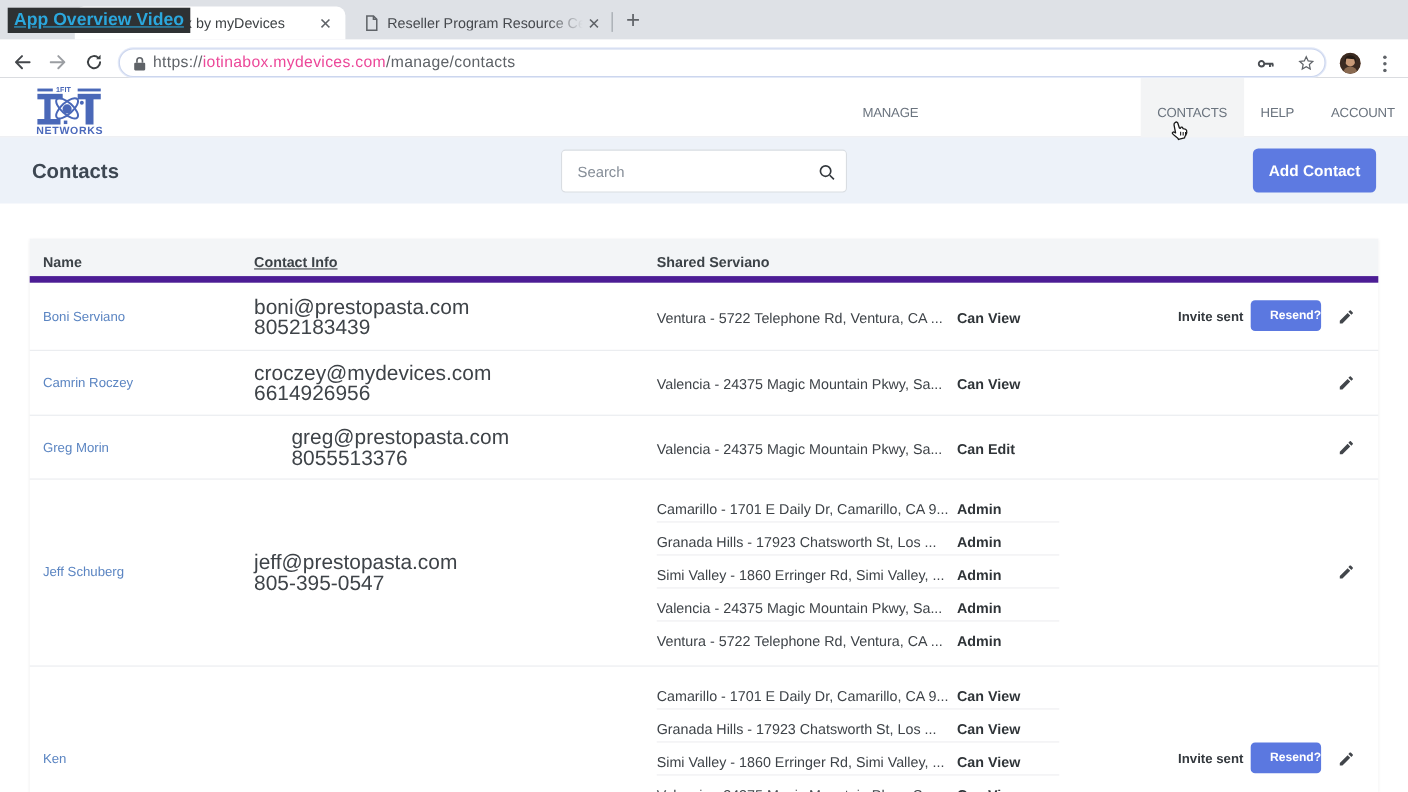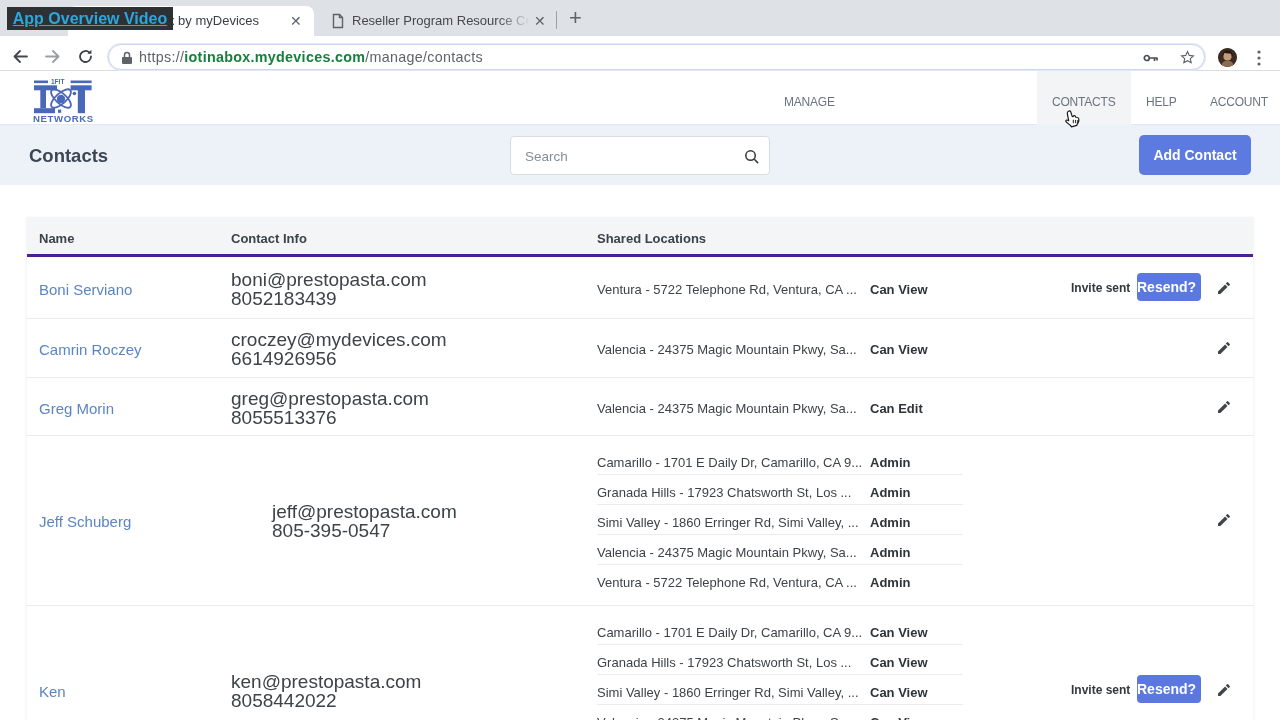--- a/index.html
+++ b/index.html
@@ -12,21 +12,21 @@
 .tabx { position:absolute; font-size:14px; color:#5f6368; }
 #tab2 { position:absolute; left:322px; top:6px; width:230px; height:30px; }
 #tab2 .title { position:absolute; left:30px; top:7px; font-size:13px; color:#45484d; white-space:nowrap; overflow:hidden; width:178px;
   -webkit-mask-image:linear-gradient(90deg,#000 82%,transparent 100%); }
 #tabsep { position:absolute; left:556px; top:11px; width:1px; height:18px; background:#9aa0a6; }
 #newtab { position:absolute; left:569px; top:5px; font-size:22px; color:#5f6368; font-weight:400; }
 
 #toolbar { position:absolute; left:0; top:36px; width:1280px; height:35px; background:#fff; border-bottom:1px solid #dadce0; }
 #omnibox { position:absolute; left:108px; top:8px; width:1097px; height:26px; border:1px solid #ccd6ee; border-radius:14px; box-shadow:0 0 0 1px #e3e9f7; background:#fff; }
 #url { position:absolute; left:30px; top:4px; font-size:14.3px; letter-spacing:0.3px; color:#5f6368; }
-#url b { color:#15803d; font-weight:700; }
+#url b { color:#ec4899; font-weight:400; }
 
 
 #avatar { position:absolute; left:1218px; top:48px; width:19px; height:19px; border-radius:50%; background:#6d4c38; overflow:hidden; }
 
 
 #overlay { position:absolute; left:7px; top:7px; width:166px; height:23px; background:#2e3133; color:#2ba7dd; font-size:16px; font-weight:bold; text-align:center; line-height:23px; text-decoration:underline; }
 
 
 #page { position:absolute; left:0; top:71px; width:1280px; height:649px; background:#fff; }
 
@@ -35,30 +35,30 @@
 #mi-contacts-bg { position:absolute; left:1037px; top:0; width:94px; height:54px; background:#f3f4f5; }
 
 #band { position:absolute; left:0; top:54px; width:1280px; height:60px; background:#edf2f9; }
 #band h1 { position:absolute; left:29px; top:20px; font-size:18.5px; font-weight:bold; color:#3d4752; }
 #search { position:absolute; left:510px; top:11px; width:260px; height:39px; background:#fff; border:1px solid #d9dde2; border-radius:4px; }
 #search .ph { position:absolute; left:14px; top:12px; font-size:13.5px; color:#868e98; }
 #addbtn { position:absolute; left:1139px; top:10px; width:112px; height:40px; background:#5d7ae1; border-radius:5px; color:#fff; font-size:14px; font-weight:bold; text-align:center; line-height:40px; }
 
 
 #card { position:absolute; left:27px; top:146px; width:1226px; height:503px; background:#fff; box-shadow:0 1px 3px rgba(0,0,0,0.10); }
-#thead { position:absolute; left:0; top:0; width:1226px; height:40px; background:#f3f5f7; border-bottom:3px solid #4c1d95; }
+#thead { position:absolute; left:0; top:0; width:1226px; height:40px; background:#f3f5f7; border-bottom:6px solid #4c1d95; }
 #thead div { position:absolute; top:14px; font-size:13px; font-weight:bold; color:#3c4247; }
 .row { position:absolute; left:0; width:1226px; border-bottom:1px solid #e9ecef; }
-.name { position:absolute; left:12px; font-size:15px; color:#5b85c2; }
+.name { position:absolute; left:12px; font-size:12px; color:#5b85c2; }
 .cinfo { position:absolute; left:204px; font-size:19px; color:#3e4348; line-height:19px; }
 .loc { position:absolute; left:570px; font-size:13px; color:#3e4348; }
 .role { position:absolute; left:843px; font-size:13px; font-weight:bold; color:#2f3438; }
 .subsep { position:absolute; left:570px; width:366px; height:1px; background:#ededf0; }
 .invite { position:absolute; font-size:12px; font-weight:600; color:#33383d; }
-.resend { position:absolute; width:64px; height:28px; background:#5b78e0; border-radius:4px; color:#fff; font-size:14px; font-weight:bold; text-align:left; line-height:28px; }
+.resend { position:absolute; width:64px; height:28px; background:#5b78e0; border-radius:4px; color:#fff; font-size:11px; font-weight:bold; text-align:right; line-height:28px; }
 .pencil { position:absolute; left:1189px; width:16px; height:16px; }
 </style>
 </head>
 <body>
 
 <div id="tabstrip">
   <div id="tab1">
     <div class="title">x by myDevices</div>
     <div class="tabx" style="left:222px; top:7px;">✕</div>
   </div>
@@ -159,22 +159,22 @@
       <svg style="position:absolute;left:232px;top:11px" width="17" height="17" viewBox="0 0 18 18">
           <circle cx="8" cy="8" r="5" fill="none" stroke="#33383d" stroke-width="1.6"></circle>
           <path d="M12 12l4 4" stroke="#33383d" stroke-width="1.6"></path>
         </svg>
     </div>
   </div>
 
   <div id="card">
     <div id="thead">
       <div style="left:12px;">Name</div>
-      <div style="left:204px;">Contact Info</div>
-      <div style="left:570px;">Shared Locations</div>
+      <div style="left:204px;text-decoration:underline;">Contact Info</div>
+      <div style="left:570px;">Shared Serviano</div>
     </div>
 
     <div class="row" style="top:40px; height:62px;">
       <div class="name" style="top:24px;">Boni Serviano</div>
       <div class="cinfo" style="top:13px;">boni@prestopasta.com<br>8052183439</div>
       <div class="loc" style="top:25px;">Ventura - 5722 Telephone Rd, Ventura, CA ...</div>
       <div class="role" style="top:25px;">Can View</div>
       <div class="invite" style="left:1044px; top:24px;">Invite sent</div>
       <div class="resend" style="left:1110px; top:16px;">Resend?</div>
       <svg class="pencil" style="top:23px;" viewBox="0 0 16 16">
@@ -187,31 +187,31 @@
       <div class="cinfo" style="top:11px;">croczey@mydevices.com<br>6614926956</div>
       <div class="loc" style="top:23px;">Valencia - 24375 Magic Mountain Pkwy, Sa...</div>
       <div class="role" style="top:23px;">Can View</div>
       <svg class="pencil" style="top:21px;" viewBox="0 0 16 16">
           <path d="M2 11.6V14h2.4l7.1-7.1-2.4-2.4L2 11.6zM13.8 4.9c.25-.25.25-.65 0-.9l-1.8-1.8c-.25-.25-.65-.25-.9 0l-1.3 1.3 2.7 2.7 1.3-1.3z" fill="#42464b"></path>
         </svg>
     </div>
 
     <div class="row" style="top:161px; height:58px;">
       <div class="name" style="top:22px;">Greg Morin</div>
-      <div class="cinfo" style="top:11px;">greg@prestopasta.com<br>8055513376</div>
+      <div class="cinfo" style="top:11px;margin-left:34px;">greg@prestopasta.com<br>8055513376</div>
       <div class="loc" style="top:23px;">Valencia - 24375 Magic Mountain Pkwy, Sa...</div>
       <div class="role" style="top:23px;">Can Edit</div>
       <svg class="pencil" style="top:21px;" viewBox="0 0 16 16">
           <path d="M2 11.6V14h2.4l7.1-7.1-2.4-2.4L2 11.6zM13.8 4.9c.25-.25.25-.65 0-.9l-1.8-1.8c-.25-.25-.65-.25-.9 0l-1.3 1.3 2.7 2.7 1.3-1.3z" fill="#42464b"></path>
         </svg>
     </div>
 
     <div class="row" style="top:219px; height:170px;">
       <div class="name" style="top:77px;">Jeff Schuberg</div>
-      <div class="cinfo" style="top:66px;margin-left:41px;">jeff@prestopasta.com<br>805-395-0547</div>
+      <div class="cinfo" style="top:66px;">jeff@prestopasta.com<br>805-395-0547</div>
       <div class="loc" style="top:19px;">Camarillo - 1701 E Daily Dr, Camarillo, CA 9...</div>
         <div class="role" style="top:19px;">Admin</div>
         <div class="subsep" style="top:38px;"></div>
       <div class="loc" style="top:49px;">Granada Hills - 17923 Chatsworth St, Los ...</div>
         <div class="role" style="top:49px;">Admin</div>
         <div class="subsep" style="top:68px;"></div>
       <div class="loc" style="top:79px;">Simi Valley - 1860 Erringer Rd, Simi Valley, ...</div>
         <div class="role" style="top:79px;">Admin</div>
         <div class="subsep" style="top:98px;"></div>
       <div class="loc" style="top:109px;">Valencia - 24375 Magic Mountain Pkwy, Sa...</div>
@@ -219,21 +219,20 @@
         <div class="subsep" style="top:128px;"></div>
       <div class="loc" style="top:139px;">Ventura - 5722 Telephone Rd, Ventura, CA ...</div>
         <div class="role" style="top:139px;">Admin</div>
       <svg class="pencil" style="top:76px;" viewBox="0 0 16 16">
           <path d="M2 11.6V14h2.4l7.1-7.1-2.4-2.4L2 11.6zM13.8 4.9c.25-.25.25-.65 0-.9l-1.8-1.8c-.25-.25-.65-.25-.9 0l-1.3 1.3 2.7 2.7 1.3-1.3z" fill="#42464b"></path>
         </svg>
     </div>
 
     <div class="row" style="top:389px; height:114px; border-bottom:none;">
       <div class="name" style="top:77px;">Ken</div>
-      <div class="cinfo" style="top:66px;">ken@prestopasta.com<br>8058442022</div>
       <div class="loc" style="top:19px;">Camarillo - 1701 E Daily Dr, Camarillo, CA 9...</div>
         <div class="role" style="top:19px;">Can View</div>
         <div class="subsep" style="top:38px;"></div>
       <div class="loc" style="top:49px;">Granada Hills - 17923 Chatsworth St, Los ...</div>
         <div class="role" style="top:49px;">Can View</div>
         <div class="subsep" style="top:68px;"></div>
       <div class="loc" style="top:79px;">Simi Valley - 1860 Erringer Rd, Simi Valley, ...</div>
         <div class="role" style="top:79px;">Can View</div>
         <div class="subsep" style="top:98px;"></div>
       <div class="loc" style="top:109px;">Valencia - 24375 Magic Mountain Pkwy, Sa...</div>

